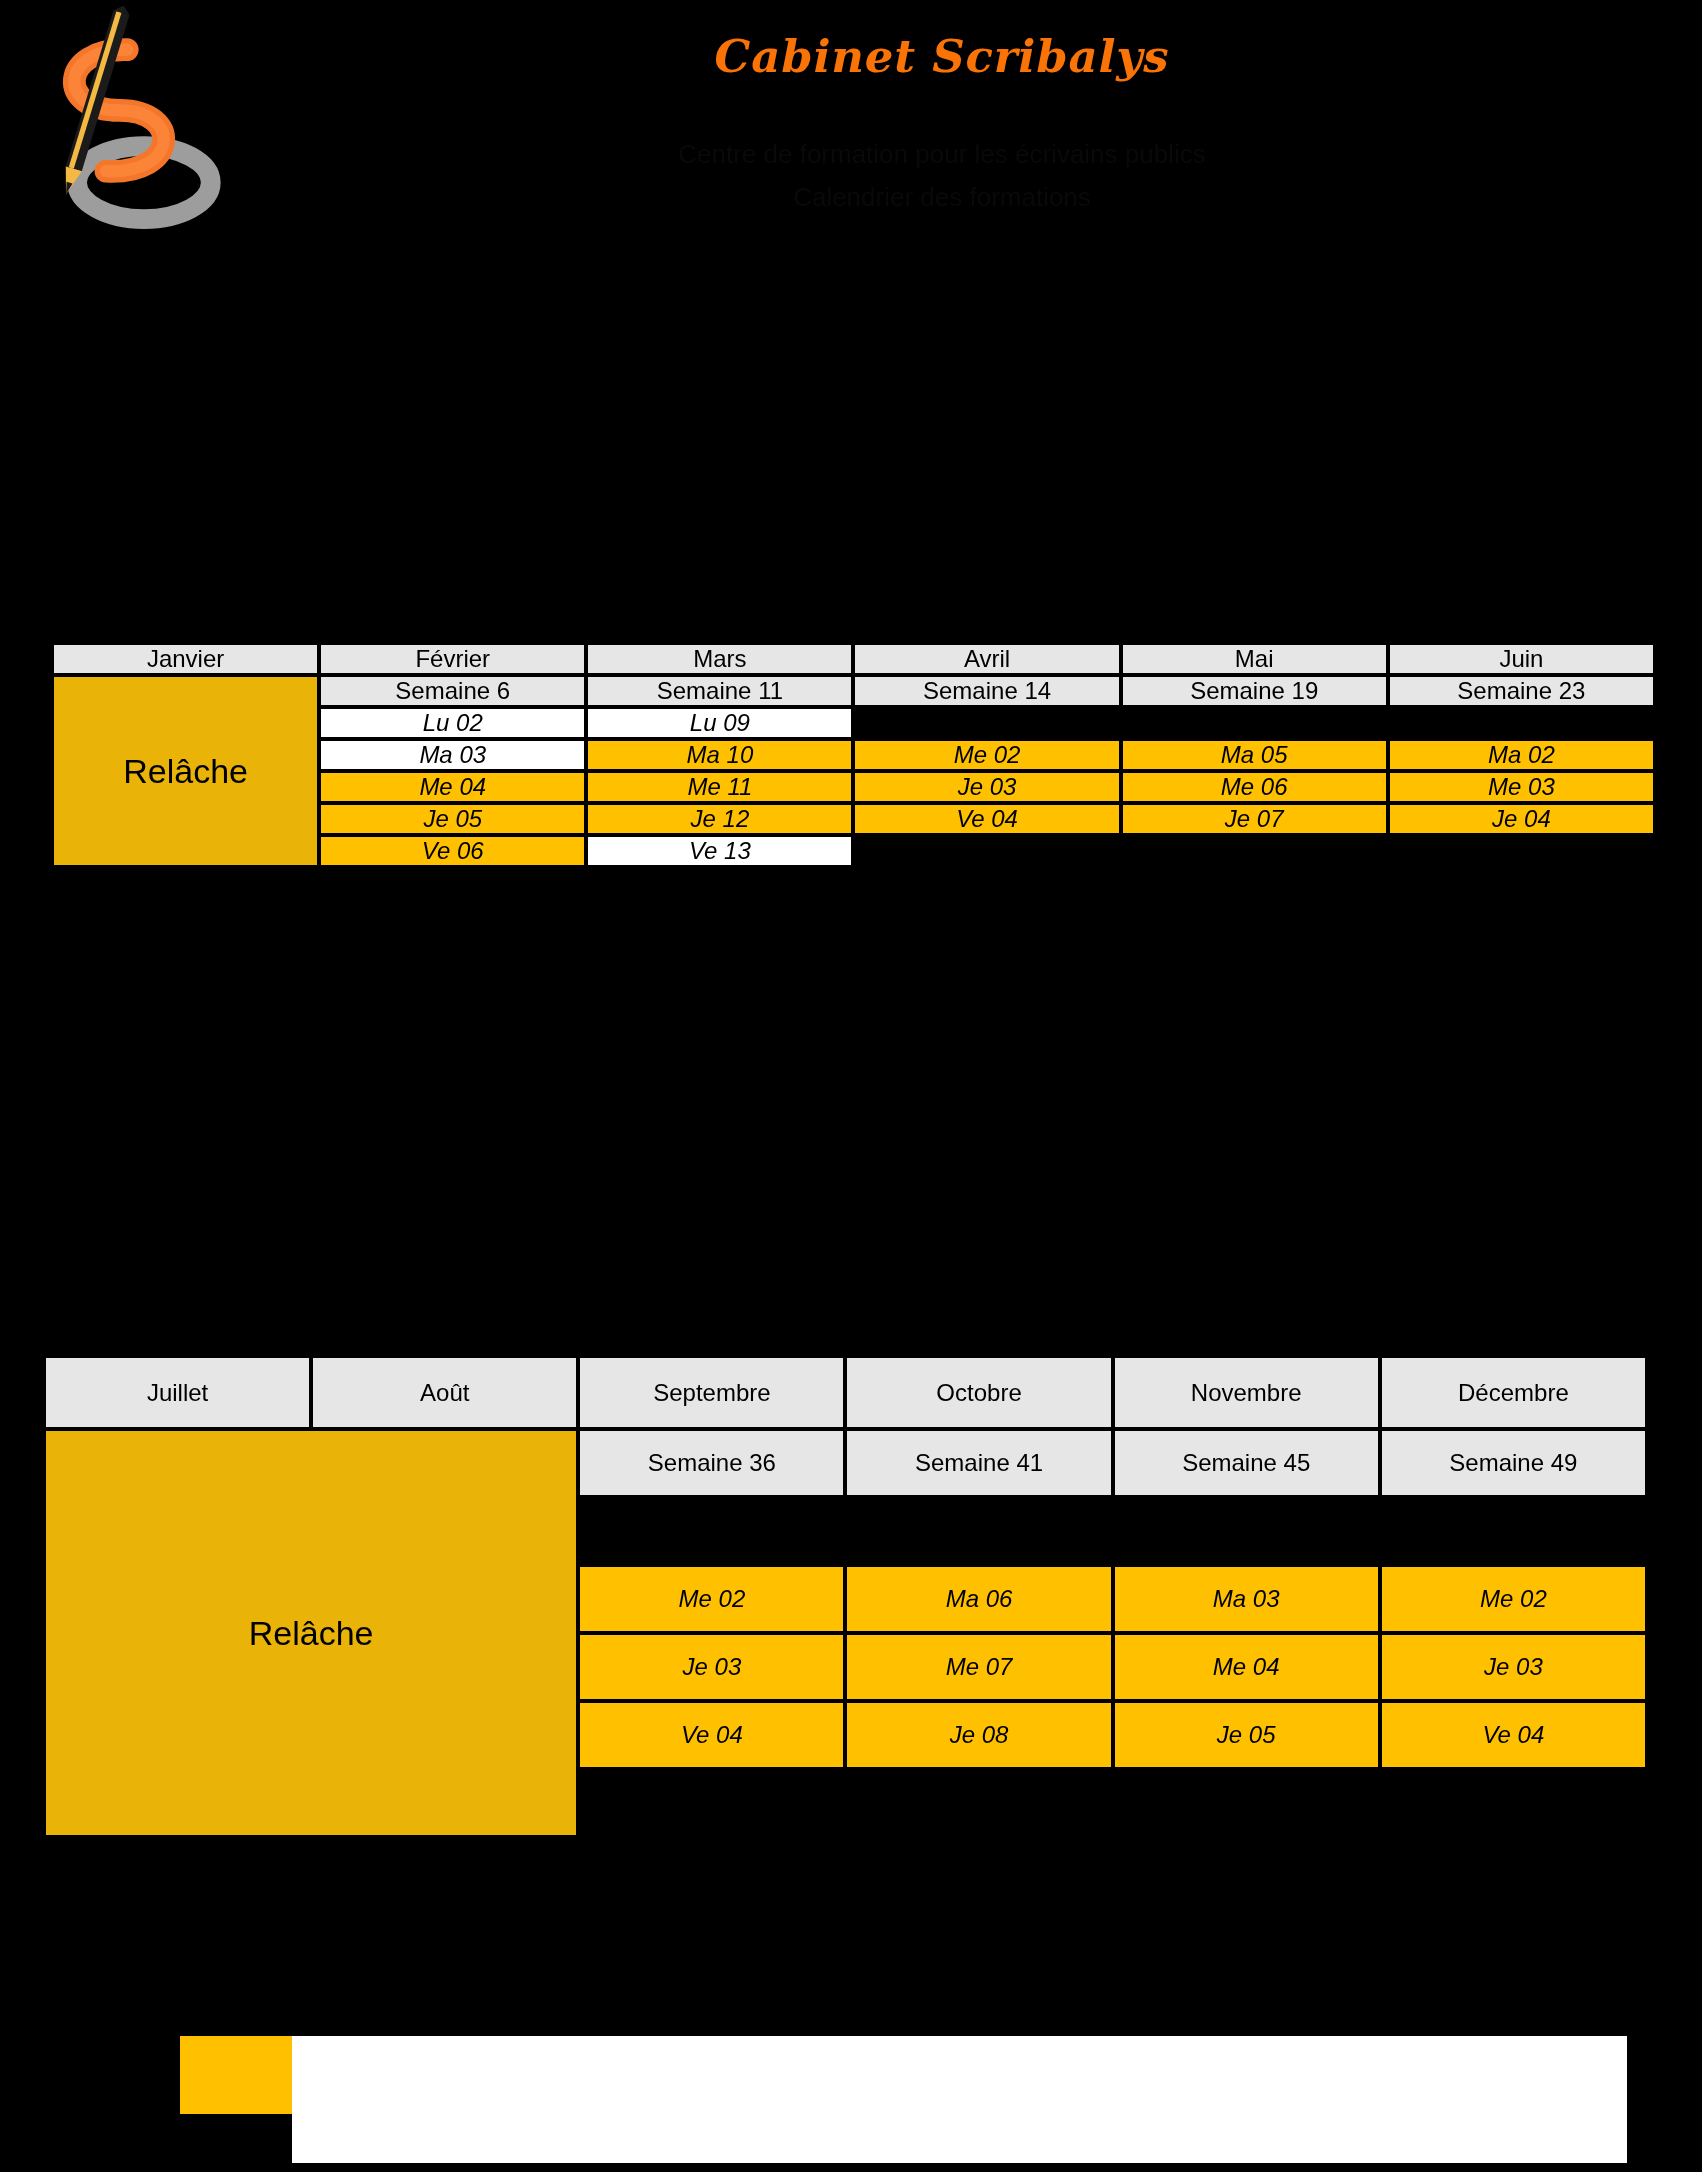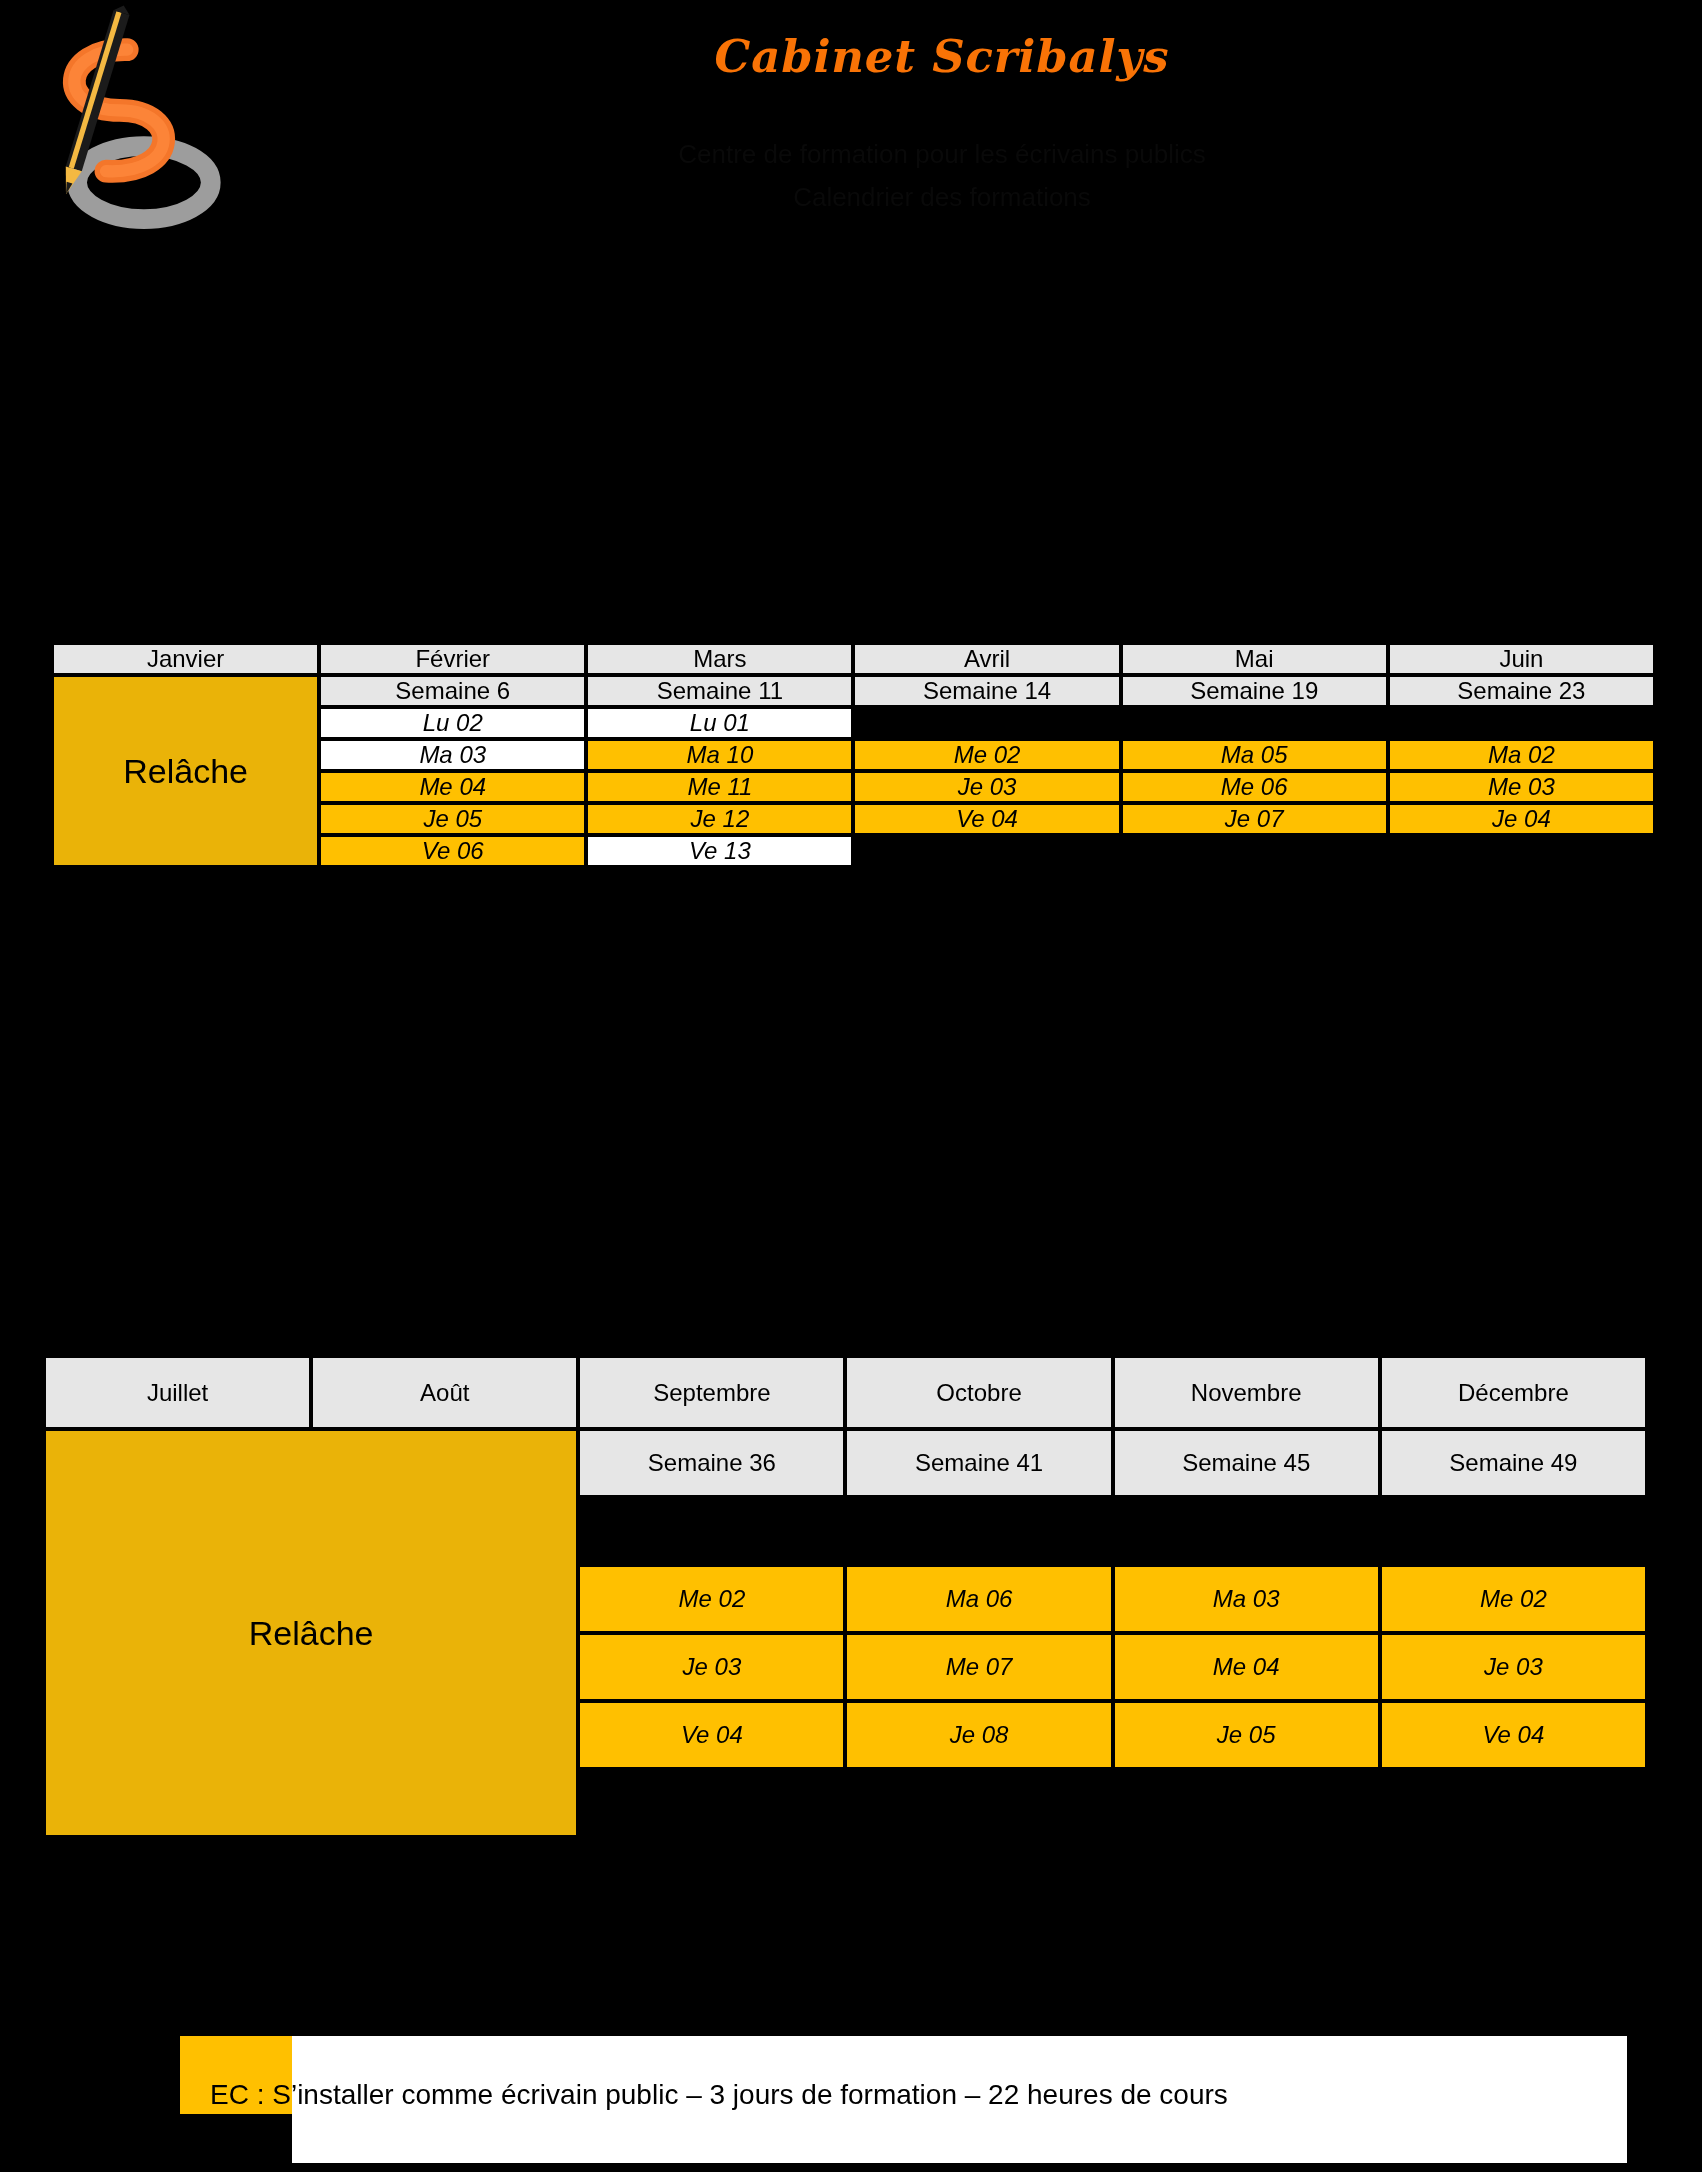--- a/index.html
+++ b/index.html
@@ -109,21 +109,21 @@
       <td class="relache" rowspan="6">Relâche</td>
       <td class="grey">Semaine 6</td>
       <td class="grey">Semaine 11</td>
       <td class="grey">Semaine 14</td>
       <td class="grey">Semaine 19</td>
       <td class="grey">Semaine 23</td>
     </tr>
 
     <tr class="r-day">
       <td class="white">Lu 02</td>
-      <td class="white">Lu 01</td>
+      <td class="white">Lu 09</td>
       <td class="empty"></td>
       <td class="empty"></td>
       <td class="empty"></td>
     </tr>
     <tr class="r-day">
       <td class="white">Ma 03</td>
       <td class="amber">Ma 10</td>
       <td class="amber">Me 02</td>
       <td class="amber">Ma 05</td>
       <td class="amber">Ma 02</td>
@@ -207,15 +207,14 @@
       <td class="empty"></td>
       <td class="empty"></td>
       <td class="empty"></td>
     </tr>
   </tbody>
 </table>
 
 <div id="legend">
   <div id="legend-box"></div>
   <div id="legend-swatch"></div>
-  <div id="legend-text">EC : S’installer comme écrivain public – 3 jours de formation – 22 heures de cours</div>
 </div>
 
 
 </body></html>

